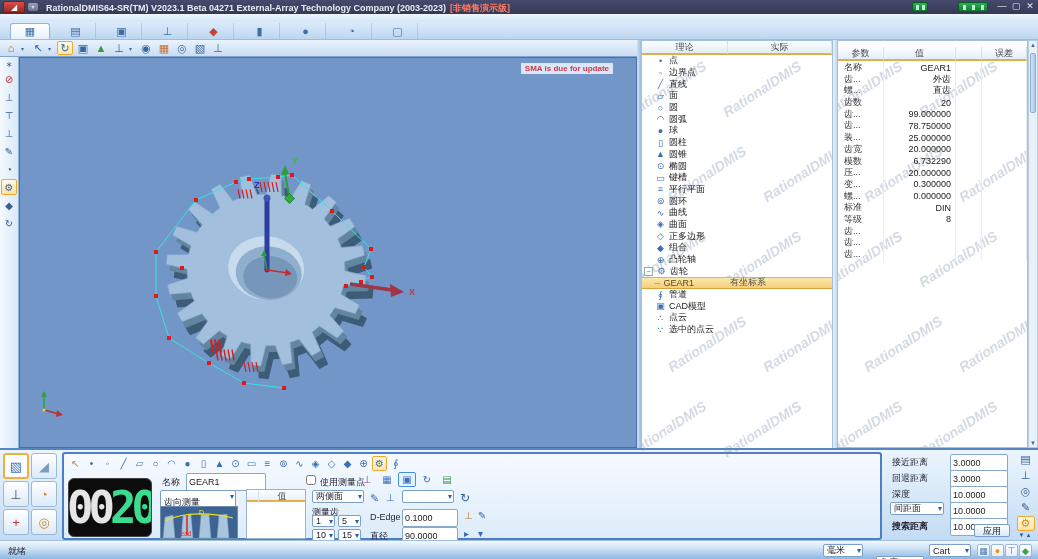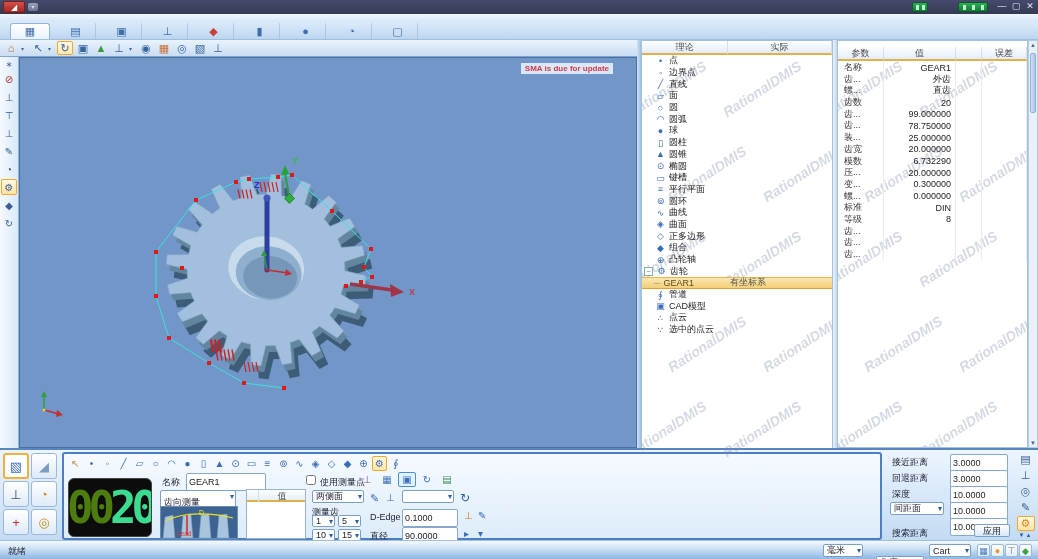--- a/index.html
+++ b/index.html
@@ -68,21 +68,21 @@
   
   #bottompanel{left:0;top:448px;width:1038px;height:92px;background:linear-gradient(#ecf5fe,#c3dbf3);border-top:2px solid #5a86c0;}
   #sidegrid{position:absolute;left:3px;top:3px;width:56px;height:84px;display:grid;grid-template-columns:26px 26px;grid-auto-rows:26px;gap:2px;}
   .gbtn{background:linear-gradient(#ffffff,#ddeaf8);border:1px solid #9ab8d8;border-radius:3px;display:flex;align-items:center;justify-content:center;font-size:13px;}
   .gbtn.on{border:2px solid #f0b040;background:#fff;}
   #mainbox{position:absolute;left:62px;top:2px;width:820px;height:88px;border:2px solid #4e7fc4;border-radius:3px;background:linear-gradient(#f6faff,#ddecfa);}
   #featstrip{position:absolute;left:4px;top:1px;height:16px;display:flex;gap:1px;align-items:center;}
   .fbtn{width:15px;height:15px;display:flex;align-items:center;justify-content:center;font-size:10px;color:#3a6db8;}
   .fbtn.on{border:1px solid #f0a830;background:linear-gradient(#fff8e0,#ffe9a8);border-radius:2px;}
   #led{position:absolute;left:4px;top:24px;width:84px;height:59px;background:#0c0c0c;border:1px solid #444;border-radius:6px;display:flex;align-items:center;justify-content:center;font-family:"DejaVu Sans Mono",monospace;font-weight:bold;font-size:44px;letter-spacing:-5px;overflow:hidden;}
-  #led .dim{color:#4d7c0f;}
+  #led .dim{color:#e5e5e5;}
   #led .lit{color:#3bdc8f;}
   .flabel{position:absolute;color:#223;}
   .field{position:absolute;background:#fff;border:1px solid #89a9cc;border-radius:2px;font-size:9px;padding:8px 2px;color:#222;font-family:inherit;}
   .selbox{position:absolute;background:#fff;border:1px solid #7aa0c8;border-radius:2px;display:flex;align-items:center;padding:0 10px 0 3px;color:#223;}
   .selbox:after{content:"▾";position:absolute;right:1px;top:1px;font-size:8px;color:#2a5fa8;}
   #thumb{position:absolute;left:96px;top:52px;width:78px;height:33px;border:1px solid #6a8db4;}
   #valtable{position:absolute;left:182px;top:35px;width:60px;height:50px;background:#fff;border:1px solid #9ab4d0;}
   #valtable .vh{height:12px;background:linear-gradient(#fdfeff,#e7eff8);border-bottom:2px solid #e0b04a;display:grid;grid-template-columns:12px auto;align-items:center;text-align:center;color:#444;}
   #valtable .vh i{border-right:1px solid #d4e0ec;height:100%;}
   #modetabs{position:absolute;left:294px;top:18px;display:flex;gap:2px;}
@@ -102,20 +102,21 @@
   #status-ready{position:absolute;left:8px;top:4px;color:#223;}
   .stsel{position:absolute;top:3px;height:13px;}
   .stico{position:absolute;top:3px;width:13px;height:13px;border-radius:2px;display:flex;align-items:center;justify-content:center;font-size:9px;background:linear-gradient(#fff,#e2eefb);border:1px solid #9ab8d8;}
 </style>
 </head>
 <body>
 
 <div class="abs" id="titlebar">
   <div id="app-logo">◢</div>
   <div id="logo-drop">▾</div>
+  <div id="title-text"><span>RationalDMIS64-SR(TM) V2023.1 Beta 04271   External-Array Technology Company (2003-2023)</span><span id="title-badge">[非销售演示版]</span></div>
   <div class="chip" style="left:912px;width:16px;">
       <i style="left:3px;"></i>
       <i style="left:9px;"></i>
     </div>
   <div class="chip" style="left:958px;width:30px;">
       <i style="left:4px;"></i>
       <i style="left:13px;"></i>
       <i style="left:22px;"></i>
     </div>
   <div class="winbtn" style="left:996px;">—</div>
@@ -744,21 +745,21 @@
       <div class="prmlbl" style="top: 3px;">接近距离</div>
       <input class="field" value="3.0000" style="left: 64px; top: 1px; width: 58px; height: 12px;">
       <div class="prmlbl" style="top: 19px;">回退距离</div>
       <input class="field" value="3.0000" style="left: 64px; top: 17px; width: 58px; height: 12px;">
       <div class="prmlbl" style="top: 35px;">深度</div>
       <input class="field" value="10.0000" style="left: 64px; top: 33px; width: 58px; height: 12px;">
       <div class="selbox" style="left: 4px; top: 49px; width: 54px; height: 13px;">
         <span>间距面</span>
       </div>
       <input class="field" value="10.0000" style="left: 64px; top: 49px; width: 58px; height: 12px;">
-      <div class="prmlbl" style="top: 74px;">搜索距离</div>
+      <div class="prmlbl" style="top: 67px; font-weight: bold;">搜索距离</div>
       <input class="field" value="10.0000" style="left: 64px; top: 65px; width: 58px; height: 12px;">
       <div id="applybtn">应用</div>
     </div>
   <div id="rightstrip">
       <div class="rsb">
         <span>▤</span>
       </div>
       <div class="rsb">
         <span>⊥</span>
       </div>

